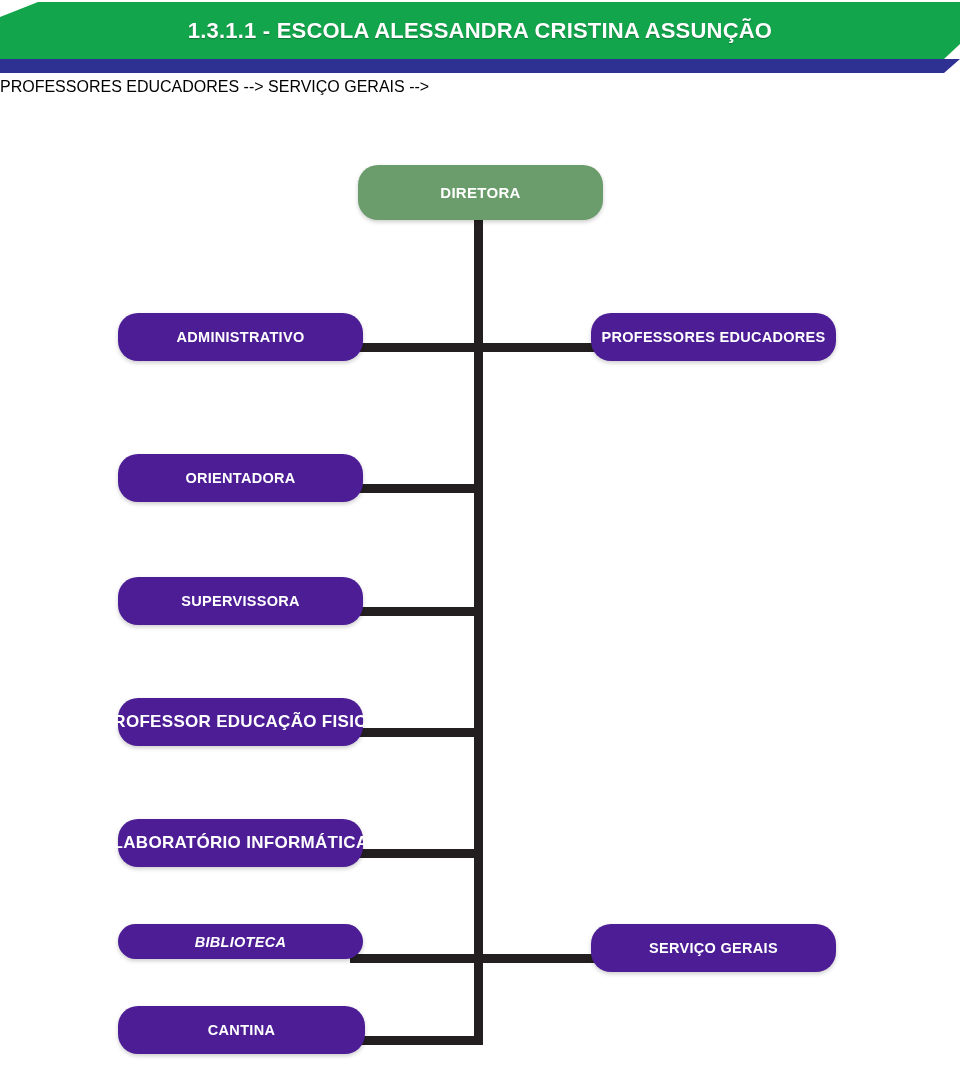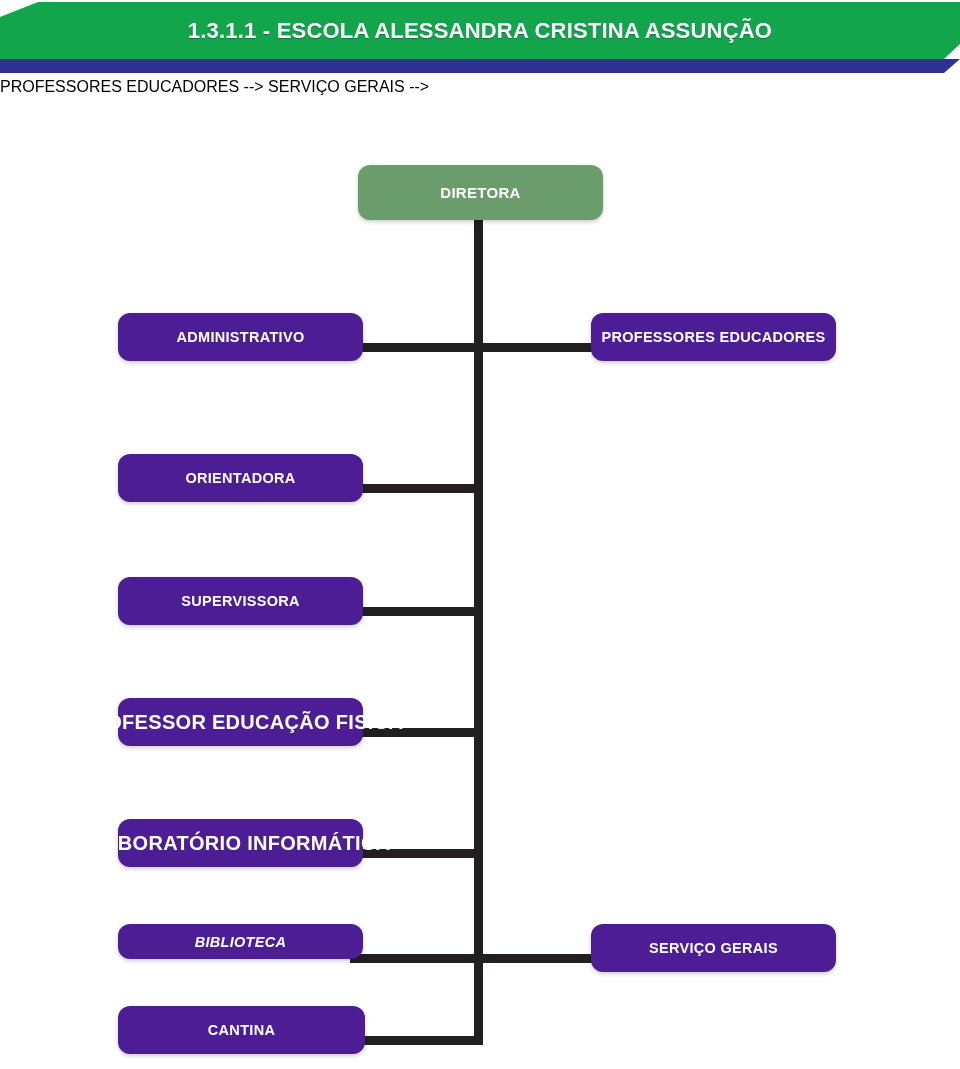--- a/index.html
+++ b/index.html
@@ -71,21 +71,21 @@
   .connector {
     position: absolute;
     background: #231f20;
   }
   .v-line { width: 9px; }
   .h-line { height: 9px; }
 
   
   .node {
     position: absolute;
-    border-radius: 12px;
+    border-radius: 20px;
     display: flex;
     align-items: center;
     justify-content: center;
     color: #ffffff;
     font-size: 14.5px;
     font-weight: bold;
     letter-spacing: 0.3px;
     white-space: nowrap;
     box-sizing: border-box;
     box-shadow: 0 2px 4px rgba(0,0,0,0.20);
@@ -93,21 +93,21 @@
   }
   .node.root {
     background: #6B9C6B;
     font-size: 15px;
   }
   .node.unit {
     background: #4c1d95;
   }
   .node.tight {
     padding: 0 2px;
-    font-size: 20px;
+    font-size: 17px;
   }
 </style>
 </head>
 <body>
 
 <div id="header-banner">
   <div id="header-green"></div>
   <div id="header-blue"></div>
   <div id="header-title">1.3.1.1 - ESCOLA ALESSANDRA CRISTINA ASSUNÇÃO</div>
 </div>

